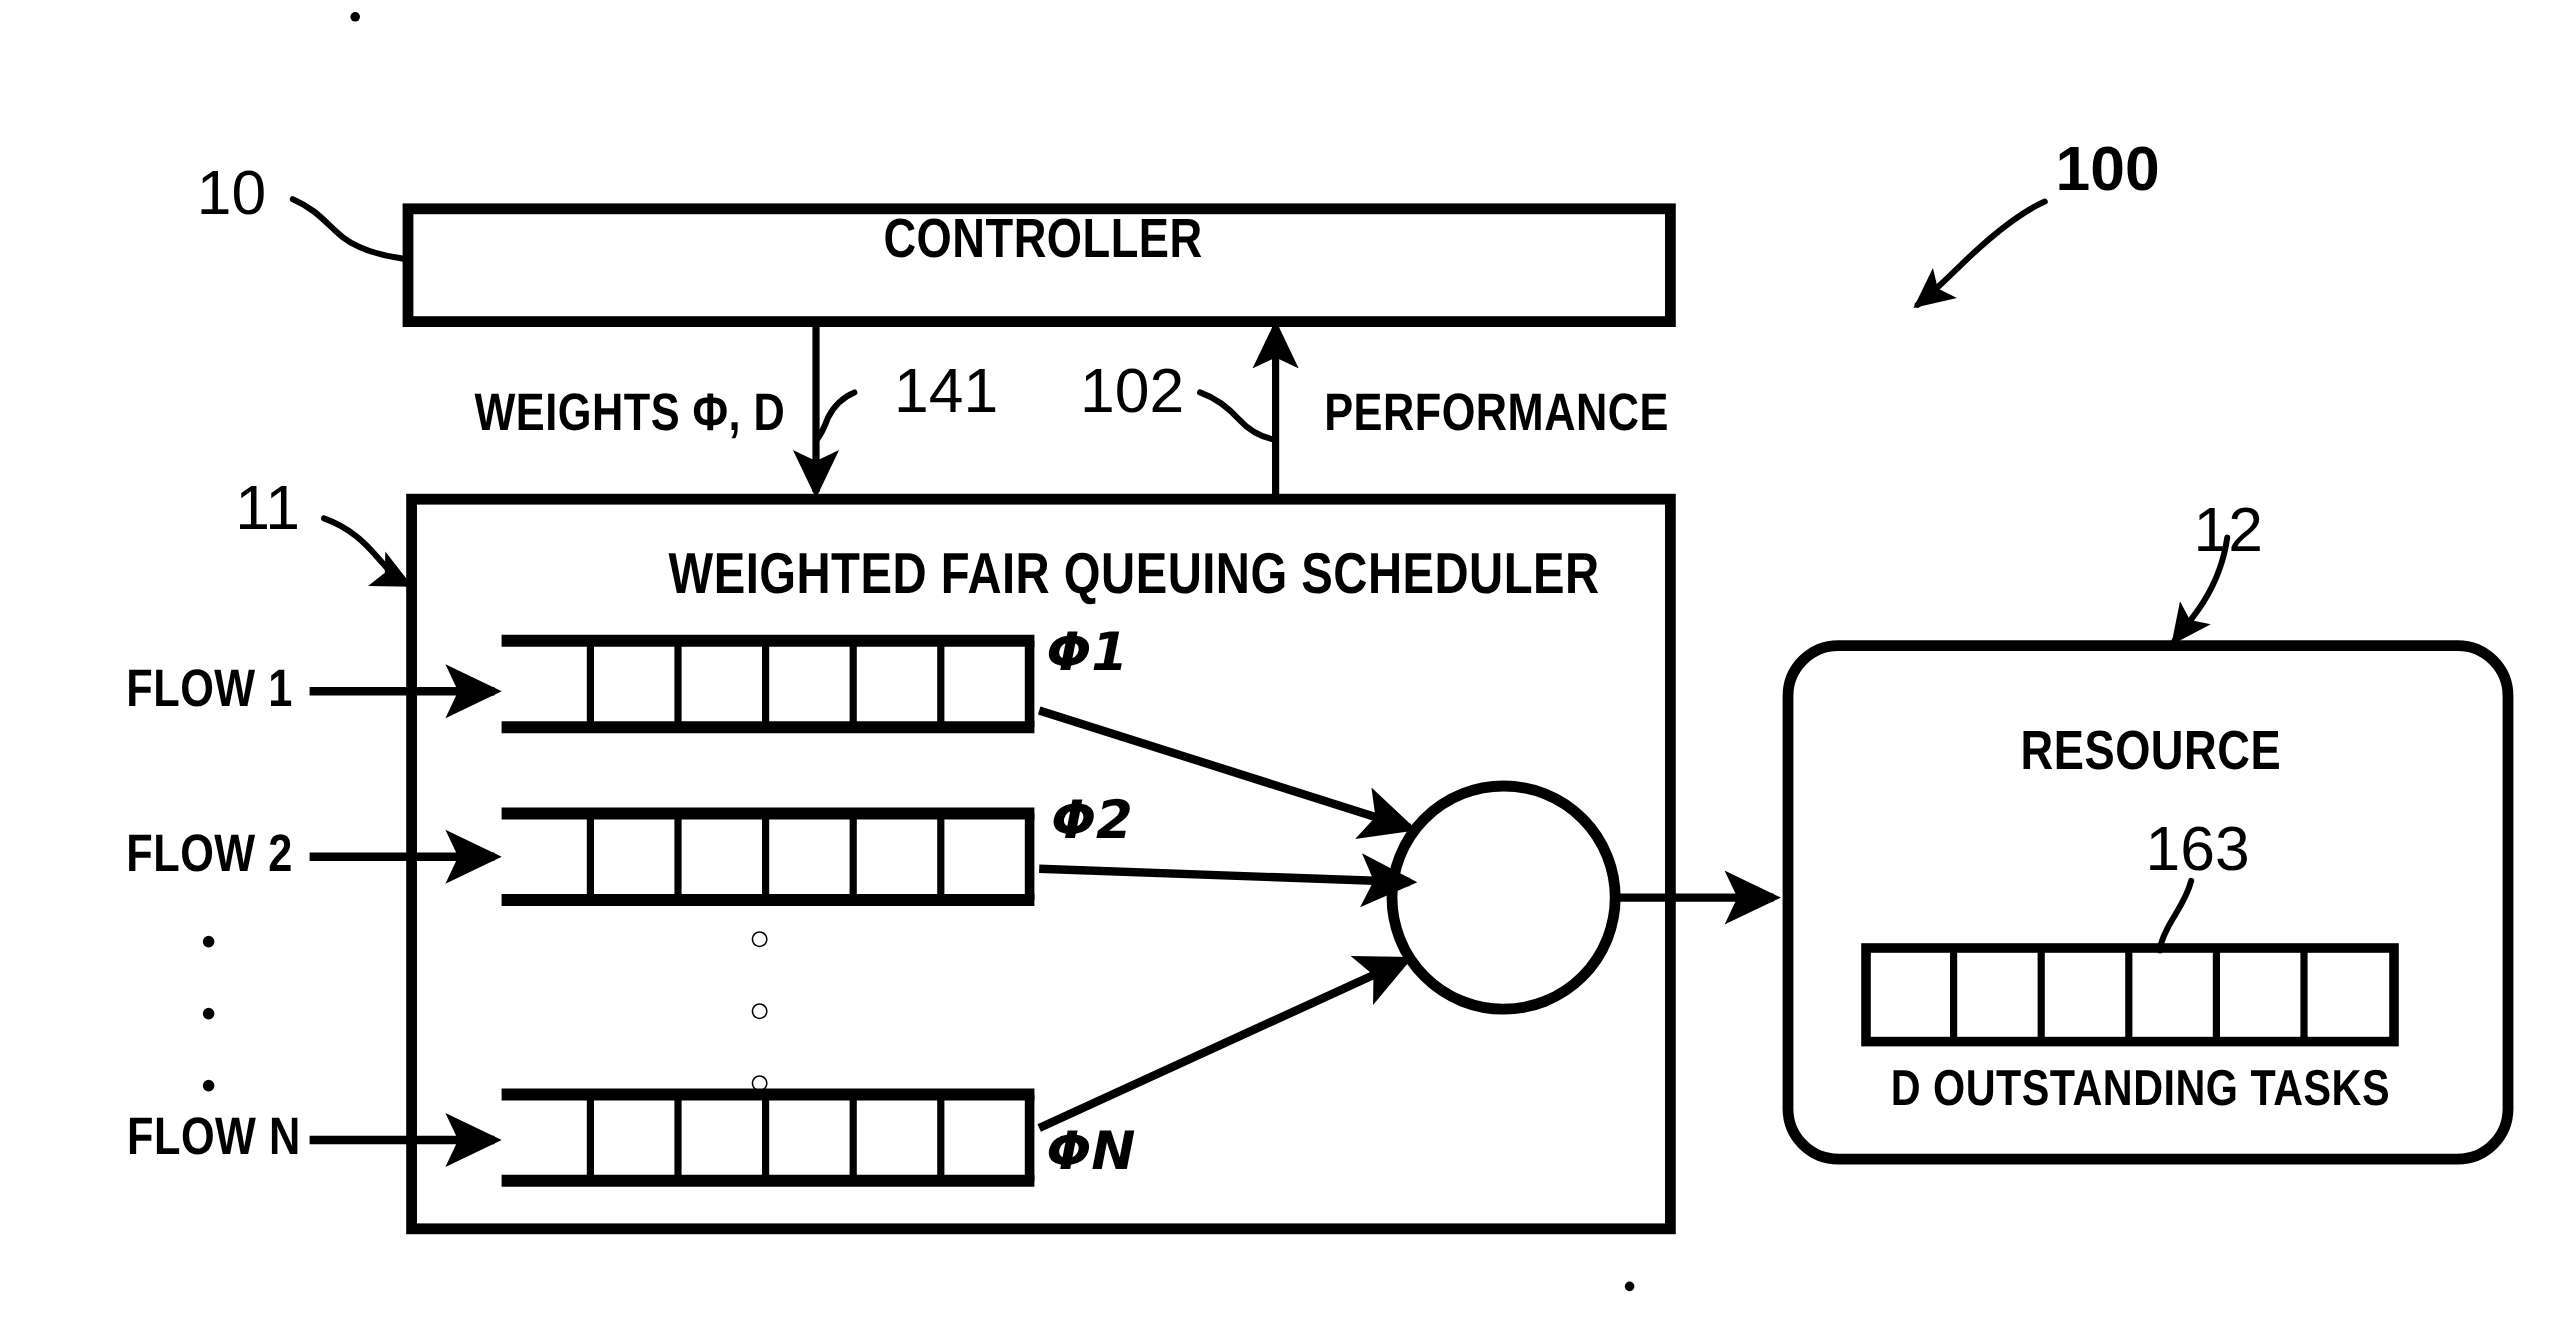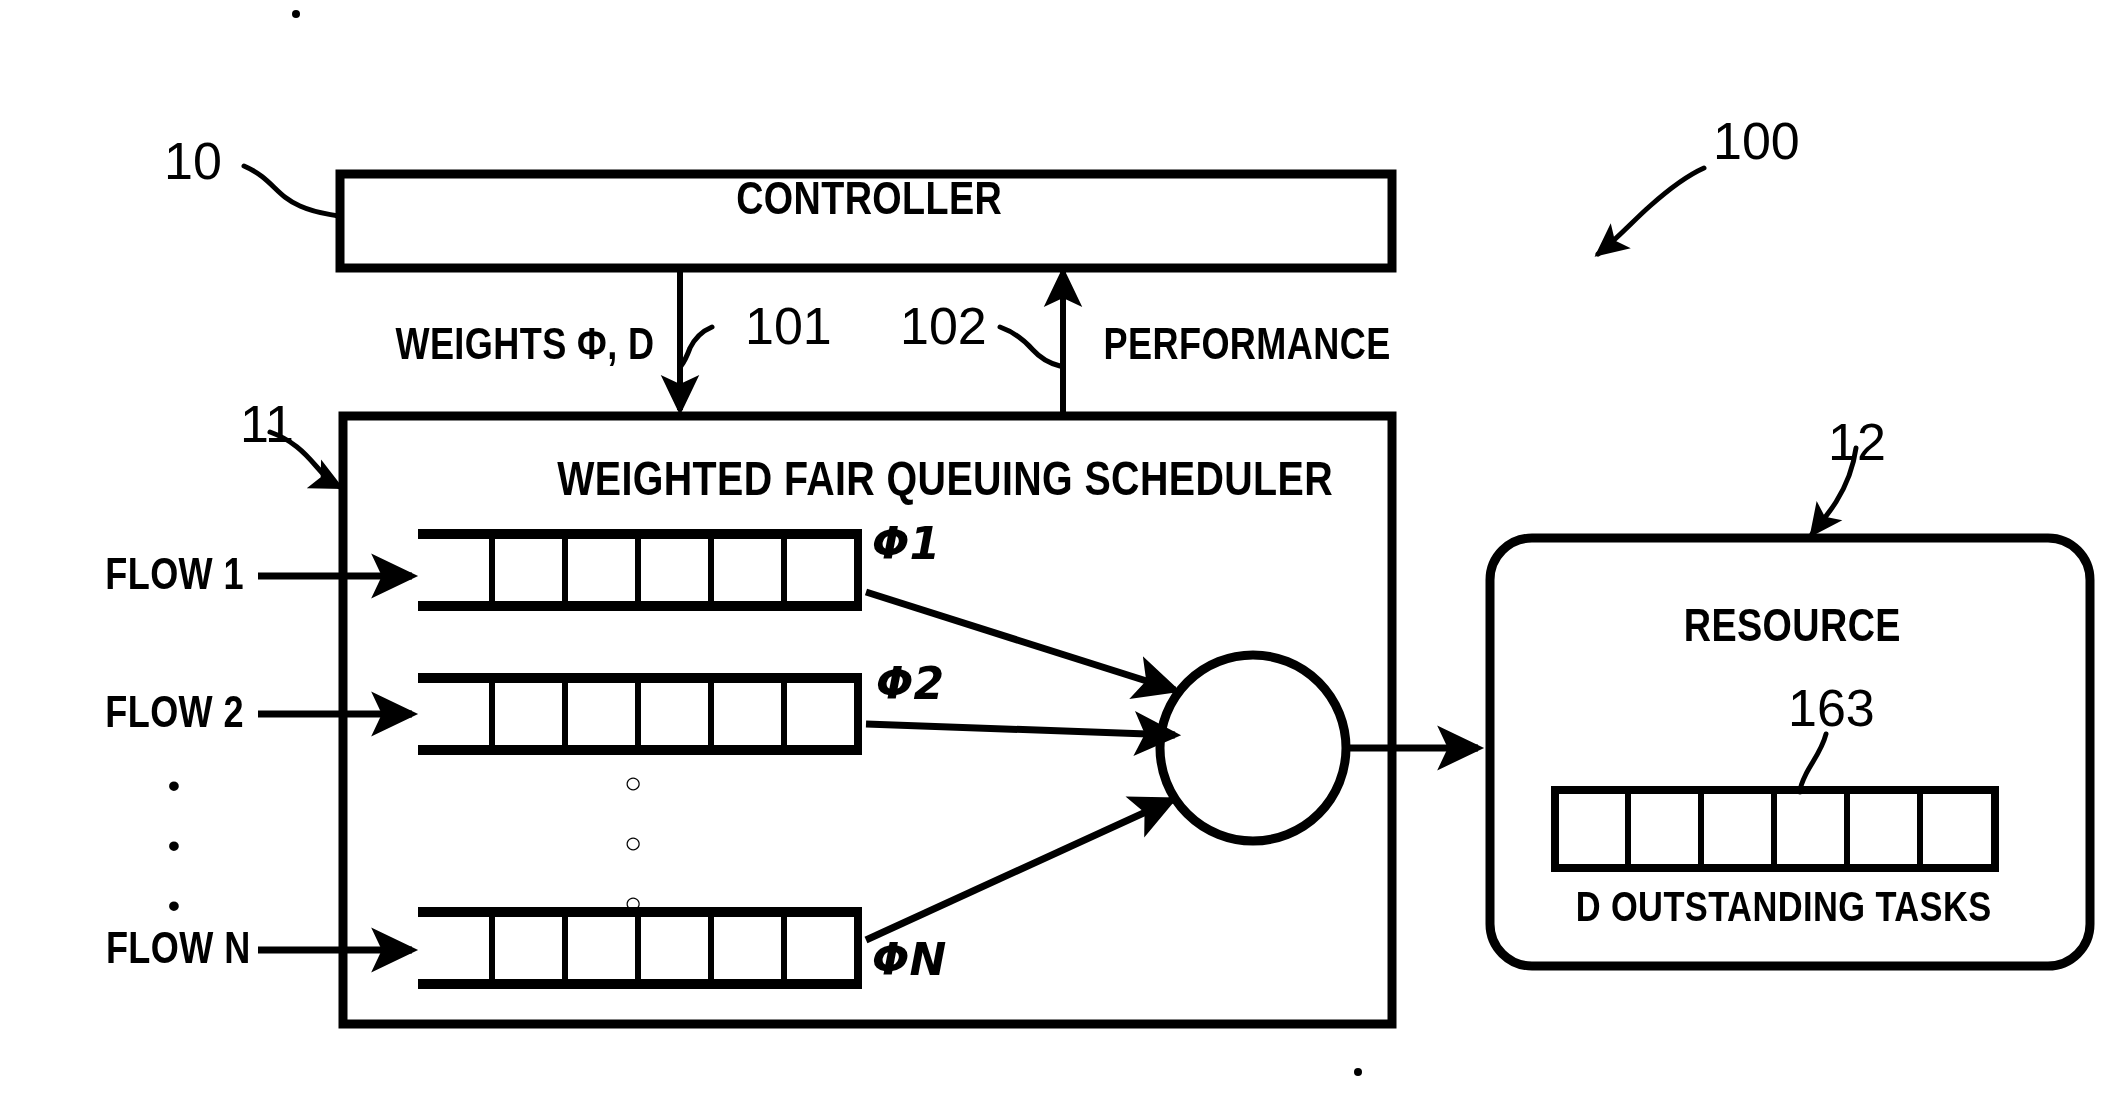--- a/index.html
+++ b/index.html
@@ -158,31 +158,31 @@
     <path d="M 1826 734 C 1822 750, 1812 762, 1806 774 C 1802 782, 1800 788, 1800 792" fill="none" stroke="#000" stroke-width="5" stroke-linecap="round"></path>
 
     <circle cx="296" cy="14" r="4" fill="#000"></circle>
     <circle cx="1358" cy="1072" r="4" fill="#000"></circle>
   </svg>
 
   <div class="ref" style="left:164px; top:135px;">10</div>
 
   <div class="lbl t-controller narrow" style="left:707px; top:175px;">CONTROLLER</div>
 
-  <div class="ref" style="left:1713px; top:115px;">100</div>
+  <div class="ref" style="left:1713px; top:115px;font-weight:bold;">100</div>
 
   <div class="lbl t-side narrow" style="left:367px; top:322px;">WEIGHTS Φ, D</div>
 
-  <div class="ref" style="left:745px; top:300px;">101</div>
+  <div class="ref" style="left:745px; top:300px;">141</div>
 
   <div class="ref" style="left:900px; top:300px;">102</div>
 
   <div class="lbl t-side narrow" style="left:1072px; top:322px;">PERFORMANCE</div>
 
-  <div class="ref" style="left:196px; top:398px;margin-left:44px;">11</div>
+  <div class="ref" style="left:196px; top:398px;">11</div>
 
   <div class="lbl t-scheduler narrow" style="left:472px; top:455px;">WEIGHTED FAIR QUEUING SCHEDULER</div>
 
   <div class="lbl t-flow narrow" style="left:90px; top:552px;">FLOW 1</div>
   <div class="lbl t-flow narrow" style="left:90px; top:690px;">FLOW 2</div>
   <div class="lbl t-flow narrow" style="left:90px; top:926px;">FLOW N</div>
 
   <div class="phi" style="left:872px; top:522px;">Φ1</div>
   <div class="phi" style="left:876px; top:662px;">Φ2</div>
   <div class="phi" style="left:872px; top:938px;text-align:center;">ΦN</div>

